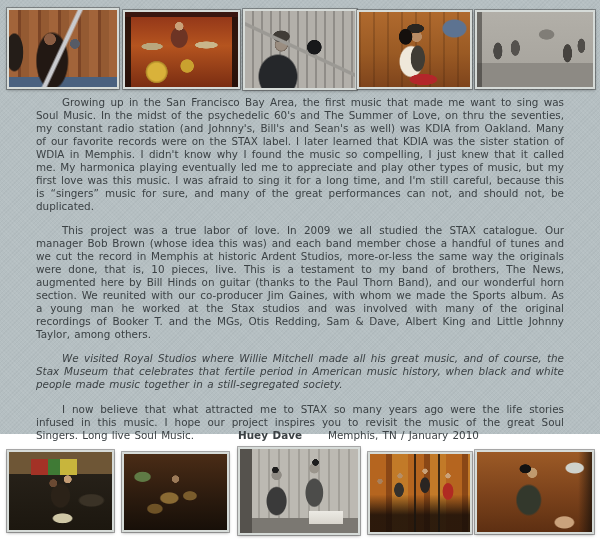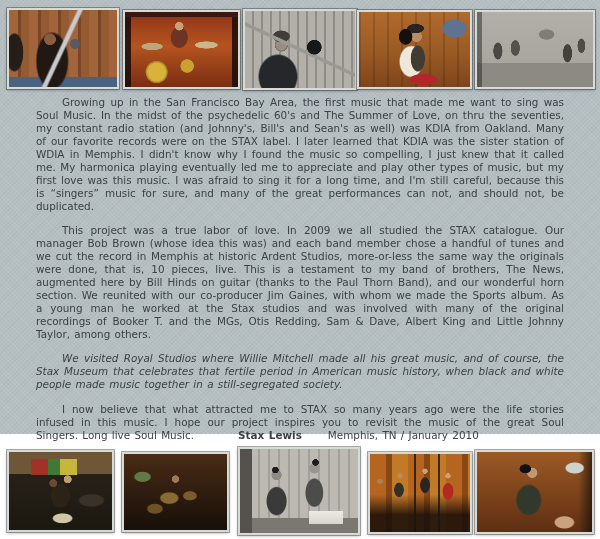--- a/index.html
+++ b/index.html
@@ -150,21 +150,21 @@
   <div class="ph t1" title="Vocalist with long dark hair singing into a studio microphone, warm wood-paneled booth"></div>
   <div class="ph t2" title="Drummer playing a yellow drum kit in a red-lit studio room"></div>
   <div class="ph t3" title="Black-and-white photo of a man singing into a round microphone windscreen"></div>
   <div class="ph t4" title="Guitarist in cap and headphones with white shirt, dark vest and red guitar"></div>
   <div class="ph t5" title="Black-and-white wide shot of musicians in a vintage recording studio"></div>
 
   <main class="notes">
     <p><span>Growing up in the San Francisco Bay Area, the first music that made me want to sing was Soul Music. In the midst of the psychedelic 60's and The Summer of Love, on thru the seventies, my constant radio station (and Johnny's, Bill's and Sean's as well) was KDIA from Oakland. Many of our favorite records were on the STAX label. I later learned that KDIA was the sister station of WDIA in Memphis. I didn't know why I found the music so compelling, I just knew that it called me. My harmonica playing eventually led me to appreciate and play other types of music, but my first love was this music. I was afraid to sing it for a long time, and I'm still careful, because this is “singers” music for sure, and many of the great performances can not, and should not, be duplicated.</span></p>
     <p><span>This project was a true labor of love. In 2009 we all studied the STAX catalogue. Our manager Bob Brown (whose idea this was) and each band member chose a handful of tunes and we cut the record in Memphis at historic Ardent Studios, more-or-less the same way the originals were done, that is, 10 pieces, live. This is a testament to my band of brothers, The News, augmented here by Bill Hinds on guitar (thanks to the Paul Thorn Band), and our wonderful horn section. We reunited with our co-producer Jim Gaines, with whom we made the Sports album. As a young man he worked at the Stax studios and was involved with many of the original recordings of Booker T. and the MGs, Otis Redding, Sam &amp; Dave, Albert King and Little Johnny Taylor, among others.</span></p>
     <p class="p3"><span>We visited Royal Studios where Willie Mitchell made all his great music, and of course, the Stax Museum that celebrates that fertile period in American music history, when black and white people made music together in a still-segregated society.</span></p>
-    <p class="last"><span>I now believe that what attracted me to STAX so many years ago were the life stories infused in this music. I hope our project inspires you to revisit the music of the great Soul Singers. Long live Soul Music.</span><span class="sig-name">Stax Lewis</span><span class="sig-place">Memphis, TN / January 2010</span></p>
+    <p class="last"><span>I now believe that what attracted me to STAX so many years ago were the life stories infused in this music. I hope our project inspires you to revisit the music of the great Soul Singers. Long live Soul Music.</span><span class="sig-name">Huey Dave</span><span class="sig-place">Memphis, TN / January 2010</span></p>
   </main>
 
   <div class="ph b1" title="Two people sitting together on a dark couch beneath a colorful painting"></div>
   <div class="ph b2" title="Dimly lit studio corner with drums and a green lamp"></div>
   <div class="ph b3" title="Black-and-white photo of two men wearing headphones at a piano"></div>
   <div class="ph b4" title="Group of musicians standing in a studio with orange baffle panels"></div>
   <div class="ph b5" title="Man in plaid shirt and headphones playing guitar in the studio"></div>
 
 </div>
 

